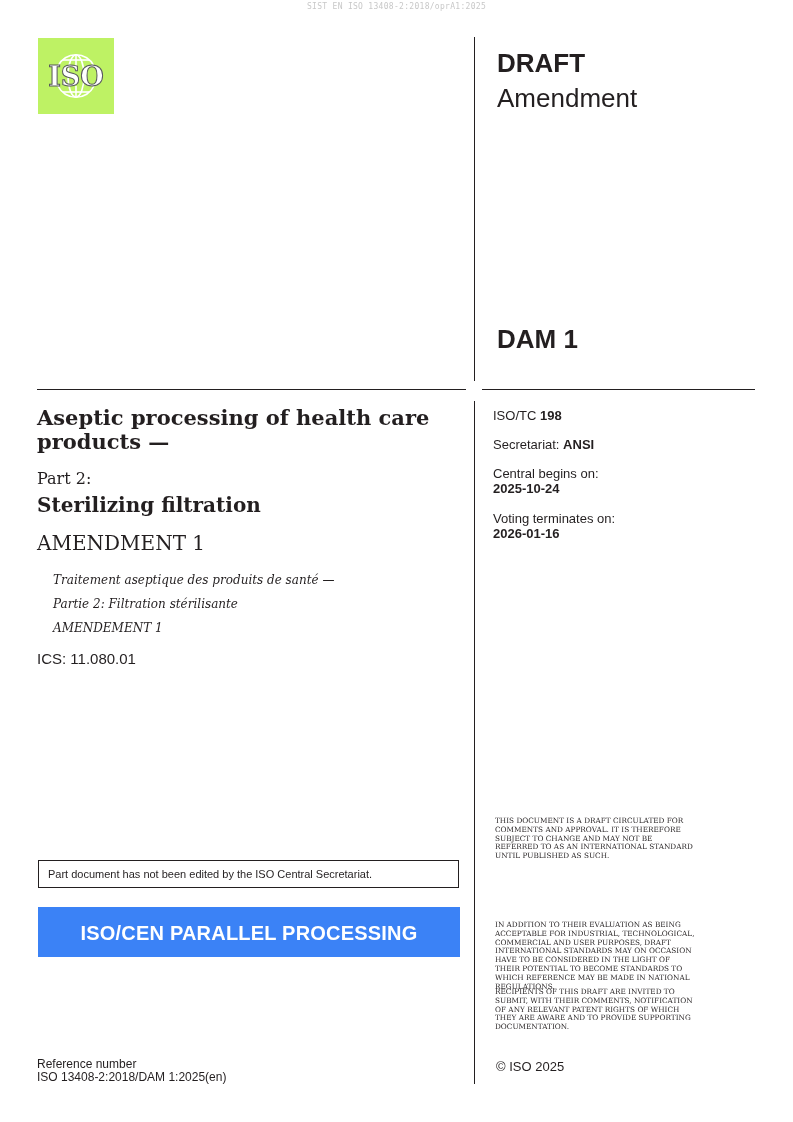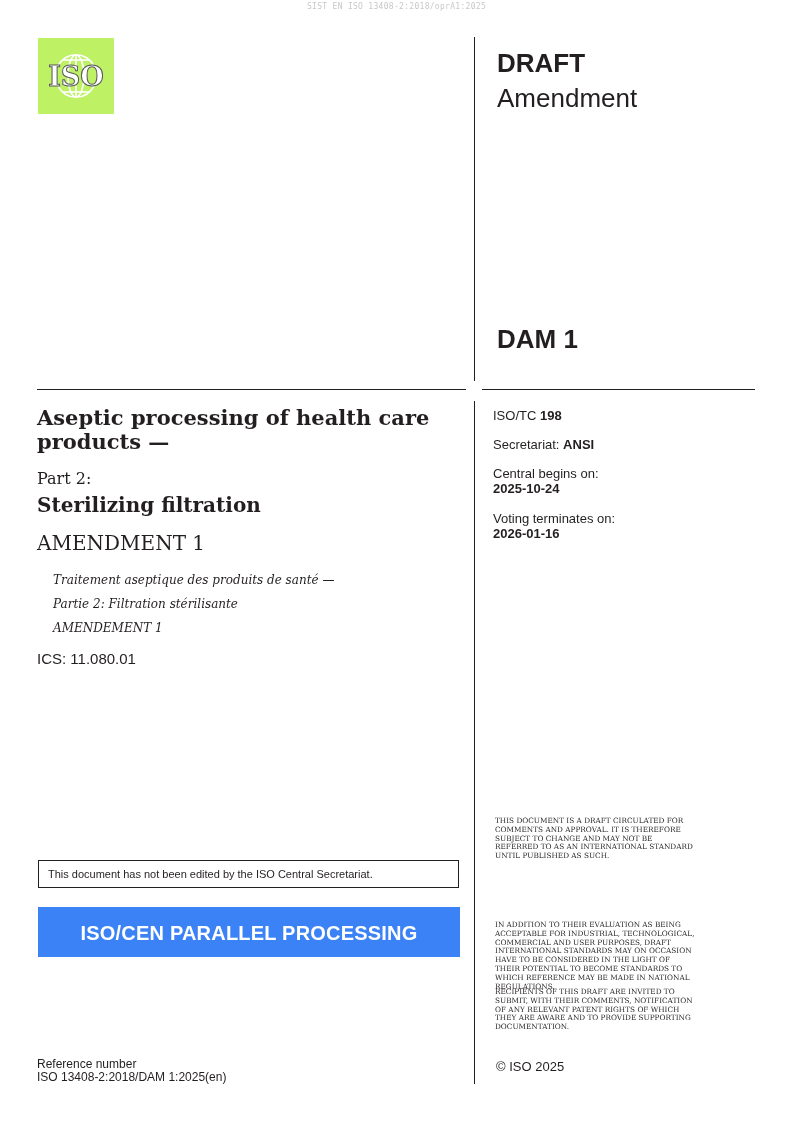--- a/index.html
+++ b/index.html
@@ -84,21 +84,21 @@
 </div>
 <div class="abs sans meta" style="top:466px;">
   <div>Central begins on:</div>
   <b>2025-10-24</b>
 </div>
 <div class="abs sans meta" style="top:511px;">
   <div>Voting terminates on:</div>
   <b>2026-01-16</b>
 </div>
 
-<div class="abs sans notice-box">This document has not been edited by the ISO Central Secretariat.</div>
+<div class="abs sans notice-box">Part document has not been edited by the ISO Central Secretariat.</div>
 <div class="abs sans banner">ISO/CEN PARALLEL PROCESSING</div>
 
 <div class="abs serif disclaimer" style="top:817px;">THIS DOCUMENT IS A DRAFT CIRCULATED FOR COMMENTS AND APPROVAL. IT IS THEREFORE SUBJECT TO CHANGE AND MAY NOT BE REFERRED TO AS AN INTERNATIONAL STANDARD UNTIL PUBLISHED AS SUCH.</div>
 <div class="abs serif disclaimer" style="top:921px;">IN ADDITION TO THEIR EVALUATION AS BEING ACCEPTABLE FOR INDUSTRIAL, TECHNOLOGICAL, COMMERCIAL AND USER PURPOSES, DRAFT INTERNATIONAL STANDARDS MAY ON OCCASION HAVE TO BE CONSIDERED IN THE LIGHT OF THEIR POTENTIAL TO BECOME STANDARDS TO WHICH REFERENCE MAY BE MADE IN NATIONAL REGULATIONS.</div>
 <div class="abs serif disclaimer" style="top:988px;">RECIPIENTS OF THIS DRAFT ARE INVITED TO SUBMIT, WITH THEIR COMMENTS, NOTIFICATION OF ANY RELEVANT PATENT RIGHTS OF WHICH THEY ARE AWARE AND TO PROVIDE SUPPORTING DOCUMENTATION.</div>
 
 <div class="abs sans copyright">© ISO 2025</div>
 
 <div class="abs sans ref-label">Reference number</div>
 <div class="abs sans ref-val">ISO 13408-2:2018/DAM 1:2025(en)</div>

